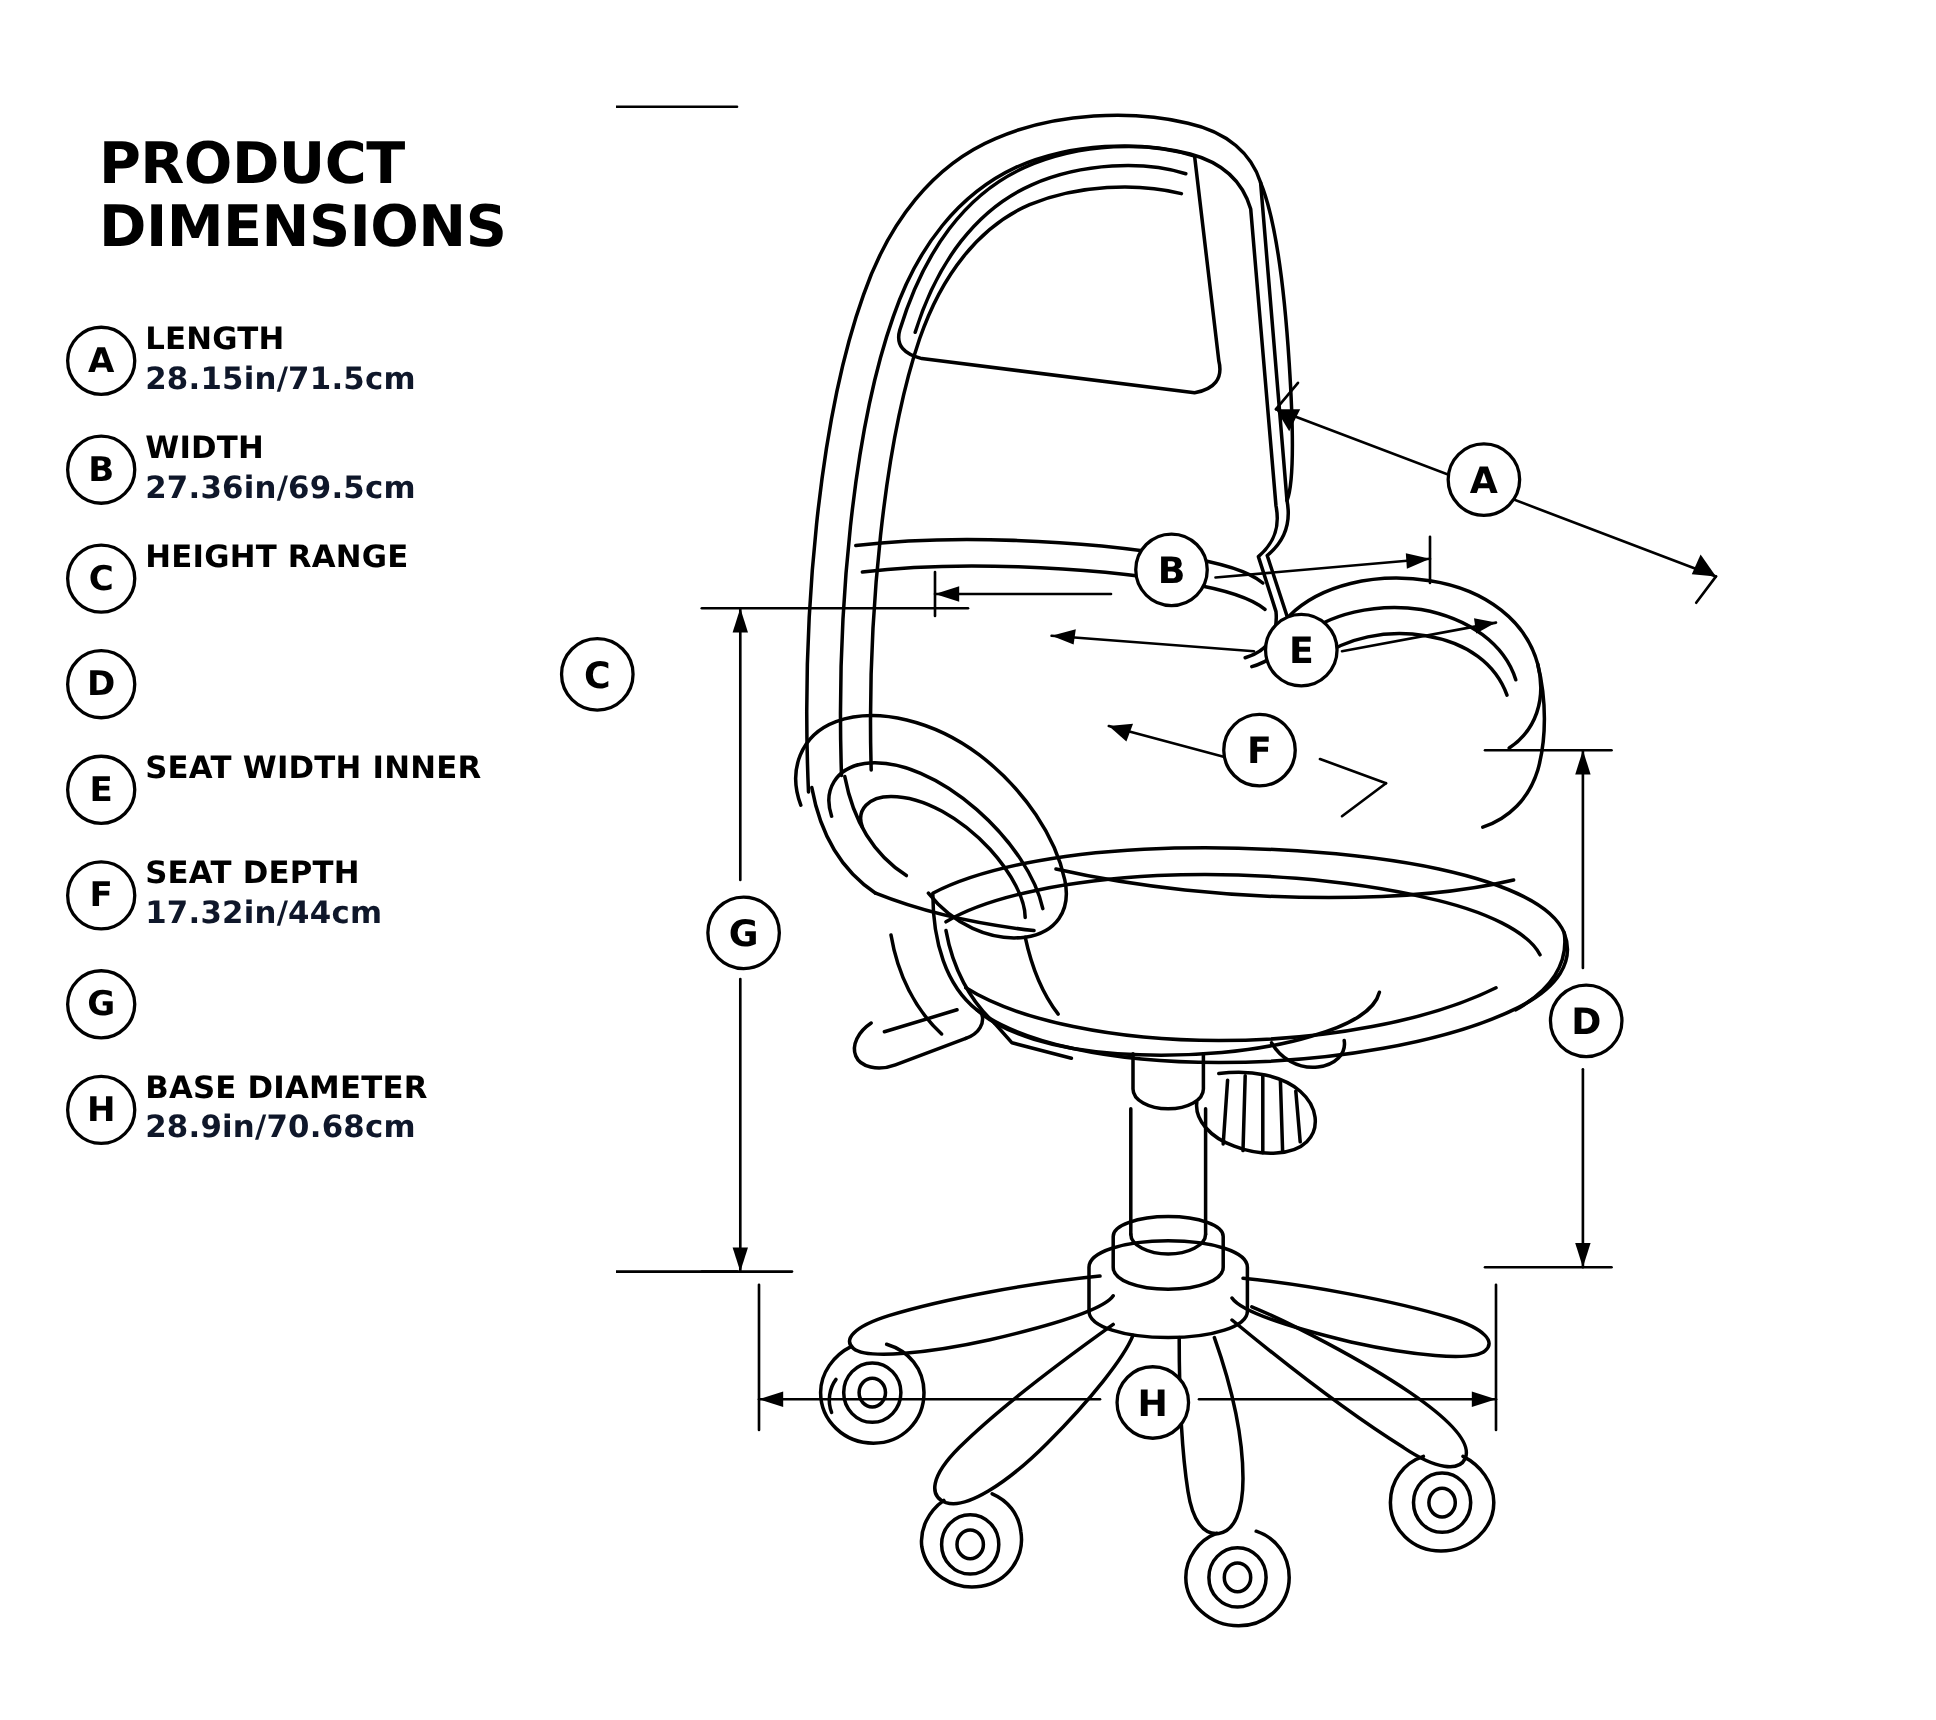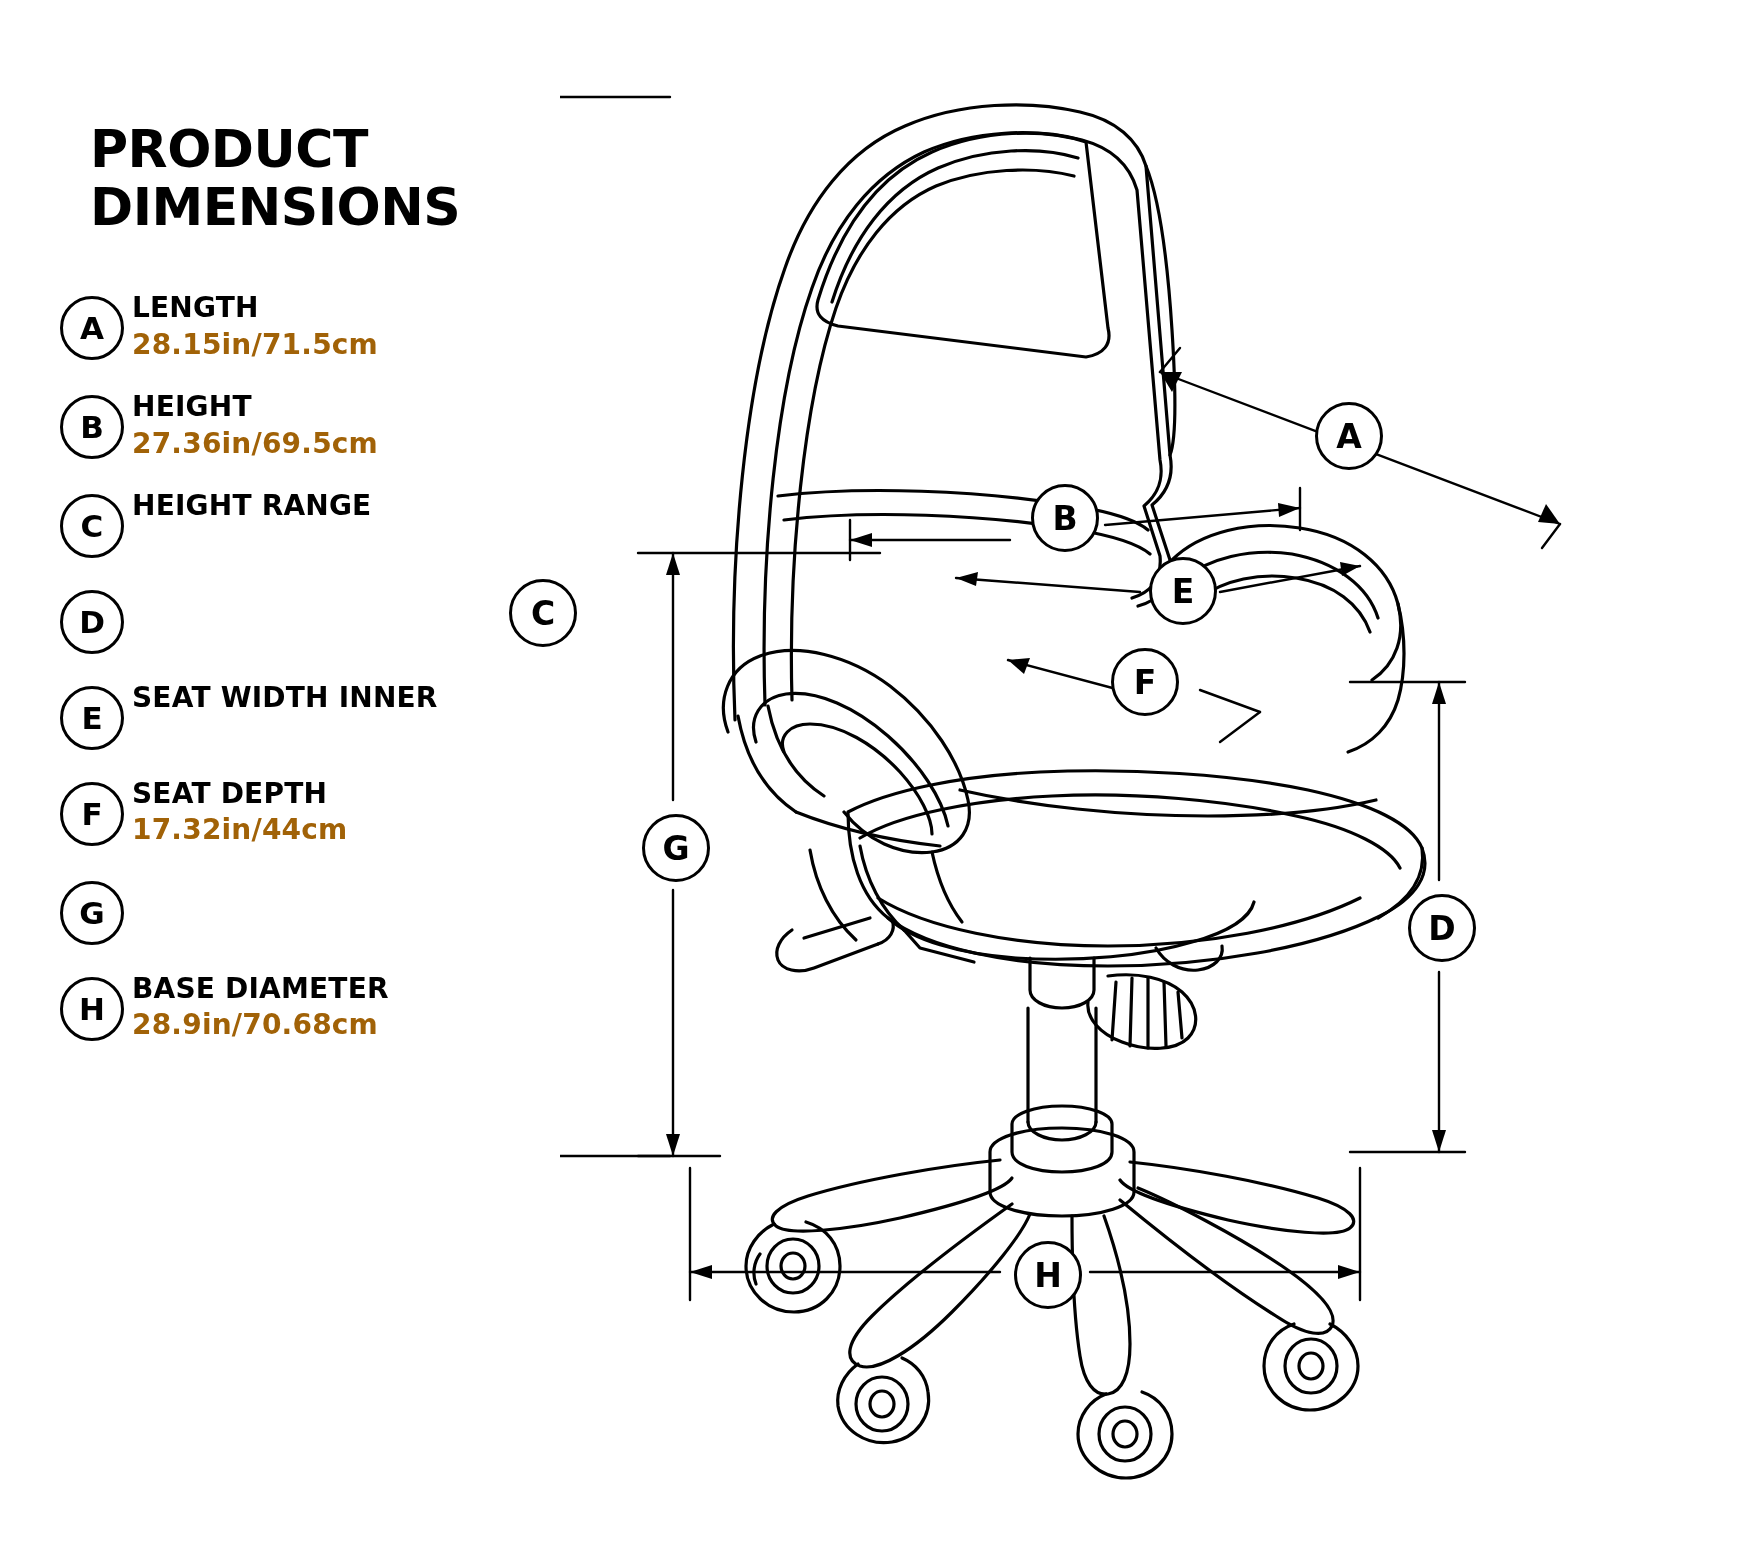--- a/index.html
+++ b/index.html
@@ -66,21 +66,21 @@
     font-size: 28px;
     font-weight: bold;
     line-height: 1.3;
     color: #000;
     letter-spacing: 0.2px;
   }
   .legend-value {
     font-size: 28px;
     font-weight: bold;
     line-height: 1.3;
-    color: #a16207;
+    color: #0f172a;
     white-space: pre-line;
     letter-spacing: 0.2px;
   }
 
   
   #drawing {
     position: absolute;
     left: 560px;
     top: 0;
     width: 1200px;
@@ -119,21 +119,21 @@
       <div class="key-circle">A</div>
       <div class="legend-text">
         <div class="legend-label">LENGTH</div>
         <div class="legend-value">28.15in/71.5cm</div>
       </div>
     </div>
 
     <div class="legend-row">
       <div class="key-circle">B</div>
       <div class="legend-text">
-        <div class="legend-label">HEIGHT</div>
+        <div class="legend-label">WIDTH</div>
         <div class="legend-value">27.36in/69.5cm</div>
       </div>
     </div>
 
     <div class="legend-row">
       <div class="key-circle">C</div>
       <div class="legend-text">
         <div class="legend-label">HEIGHT RANGE</div>
       </div>
     </div>

